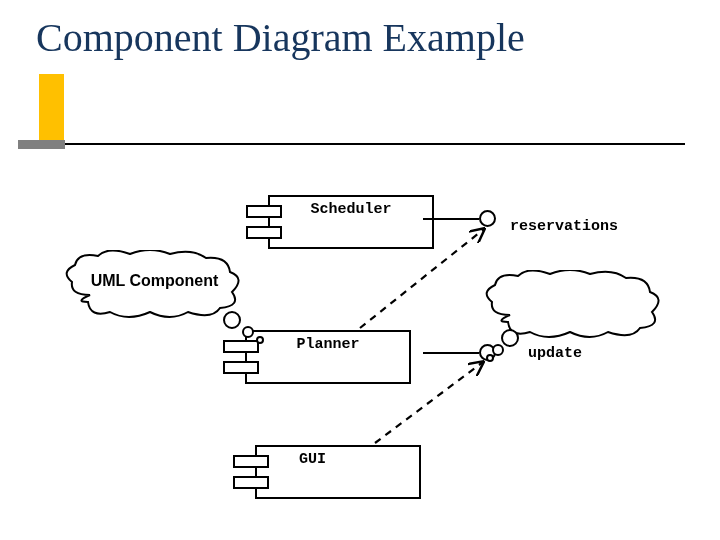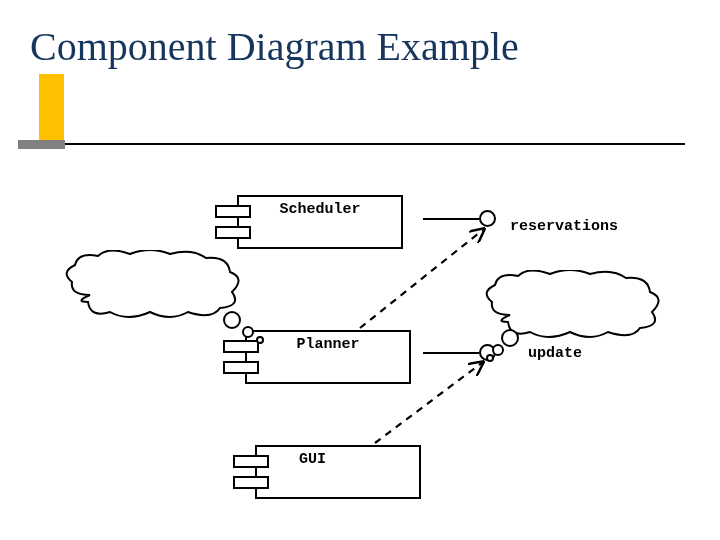--- a/index.html
+++ b/index.html
@@ -6,25 +6,24 @@
   html, body { margin: 0; padding: 0; }
   body {
     width: 720px;
     height: 540px;
     background: #fff;
     position: relative;
     font-family: "Times New Roman", serif;
   }
   .title {
     position: absolute;
-    left: 30px;
+    left: 36px;
     top: 14px;
     font-size: 40px;
     color: #17365d;
-    margin-top: 9px;
   }
   .accent-yellow {
     position: absolute;
     left: 39px;
     top: 74px;
     width: 25px;
     height: 74px;
     background: #ffc000;
   }
   .accent-gray {
@@ -117,21 +116,21 @@
   }
 </style>
 </head>
 <body>
 
 <div class="title">Component Diagram Example</div>
 <div class="accent-yellow"></div>
 <div class="accent-gray"></div>
 <div class="hr-line"></div>
 
-<div class="comp" style="left:237px; top:195px;">
+<div class="comp" style="left:268px; top:195px;">
   <div class="tab top"></div>
   <div class="tab bot"></div>
   <div class="label">Scheduler</div>
 </div>
 
 <div class="iface-line" style="left:423px; top:218px; width:56px;"></div>
 <div class="iface-circle" style="left:479px; top:210px;"></div>
 <div class="iface-label" style="left:510px; top:210px;margin-top:8px;">reservations</div>
 
 <div class="comp" style="left:245px; top:330px;">
@@ -163,20 +162,21 @@
 </svg>
 
 <div class="cloud" style="left:60px; top:250px; width:185px; height:70px;">
   <svg width="230" height="110" viewBox="0 0 230 110">
     <path d="M30 45 Q10 45 12 32 Q0 22 15 15 Q18 2 38 6 Q48 -4 70 4 Q90 -4 110 4 Q132 -2 146 8 Q168 6 170 22 Q186 28 172 42 Q182 56 160 58 Q152 70 128 62 Q110 72 90 62 Q68 72 50 62 Q30 68 28 52 Q14 52 30 45 Z" fill="#fff" stroke="#000" stroke-width="2"></path>
 
     <circle cx="172" cy="70" r="8" fill="#fff" stroke="#000" stroke-width="2"></circle>
     <circle cx="188" cy="82" r="5" fill="#fff" stroke="#000" stroke-width="2"></circle>
     <circle cx="200" cy="90" r="3" fill="#fff" stroke="#000" stroke-width="2"></circle>
   </svg>
+  <div class="cloud-text" style="padding-top:22px; padding-left:4px;">UML Component</div>
 </div>
 
 <div class="cloud" style="left:480px; top:270px; width:185px; height:70px;">
   <svg width="200" height="110" viewBox="0 0 200 110">
     <path d="M30 45 Q10 45 12 32 Q0 22 15 15 Q18 2 38 6 Q48 -4 70 4 Q90 -4 110 4 Q132 -2 146 8 Q168 6 170 22 Q186 28 172 42 Q182 56 160 58 Q152 70 128 62 Q110 72 90 62 Q68 72 50 62 Q30 68 28 52 Q14 52 30 45 Z" fill="#fff" stroke="#000" stroke-width="2"></path>
 
     <circle cx="30" cy="68" r="8" fill="#fff" stroke="#000" stroke-width="2"></circle>
     <circle cx="18" cy="80" r="5" fill="#fff" stroke="#000" stroke-width="2"></circle>
     <circle cx="10" cy="88" r="3" fill="#fff" stroke="#000" stroke-width="2"></circle>
   </svg>

